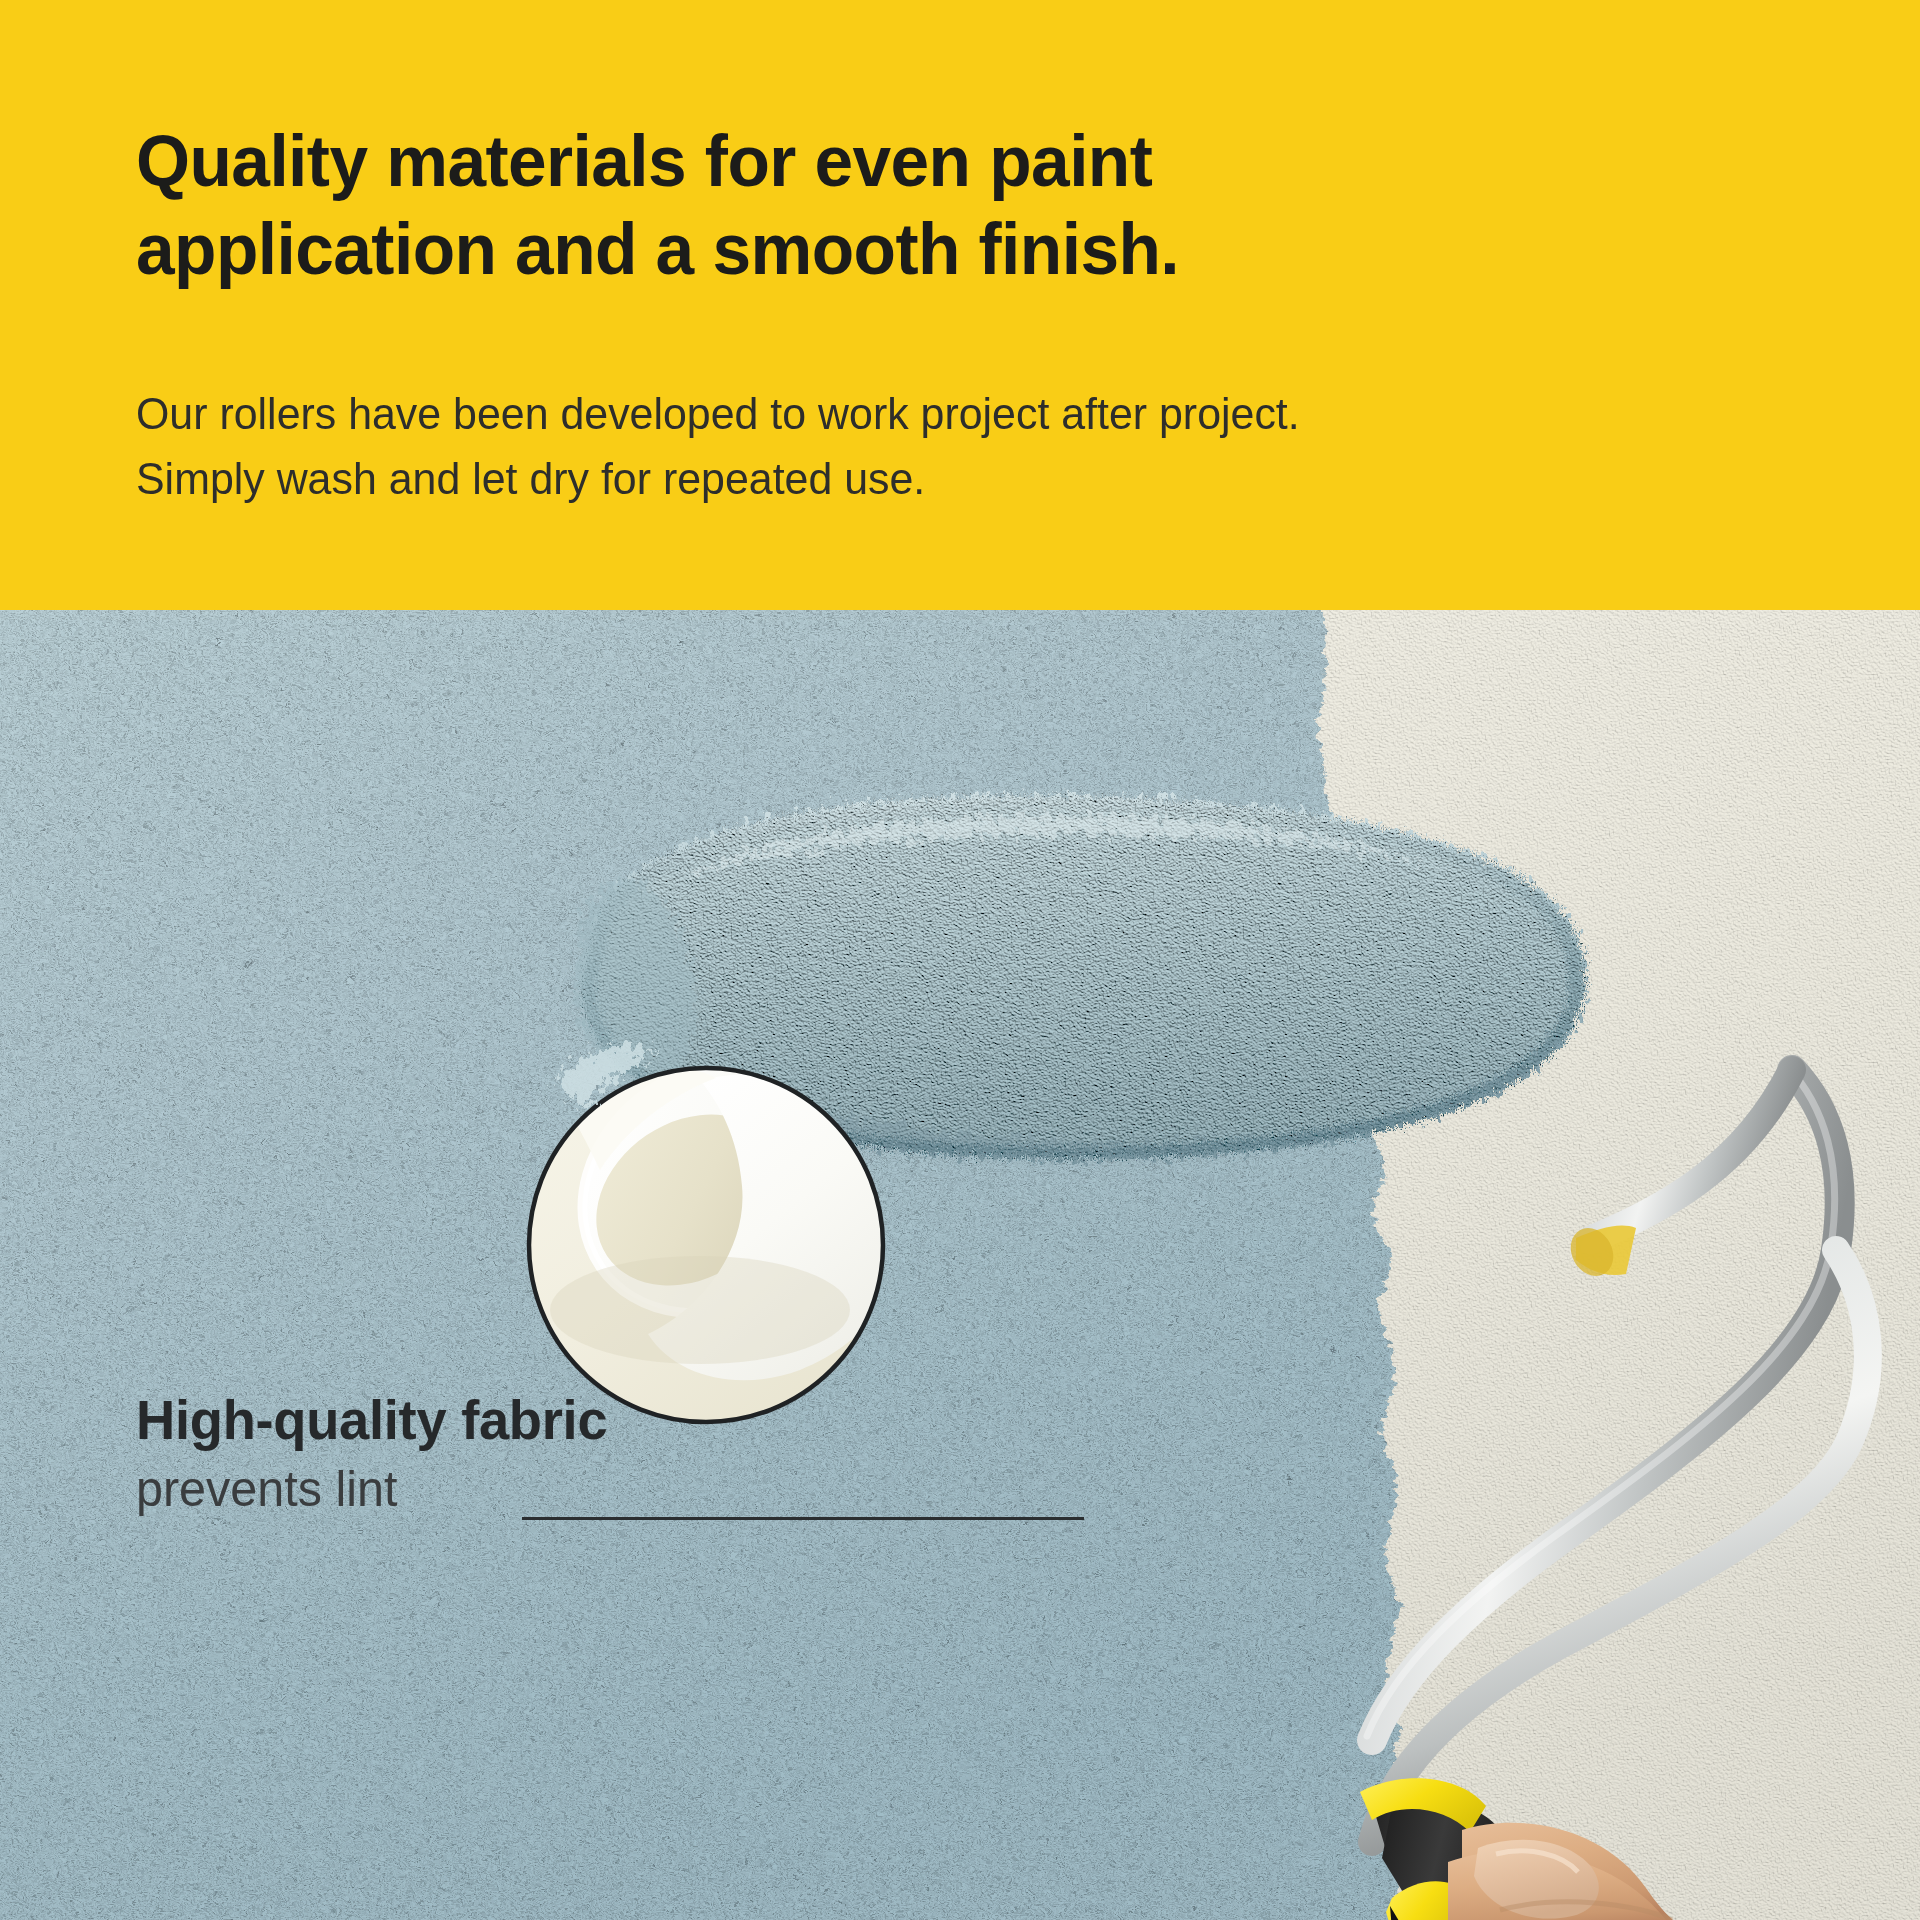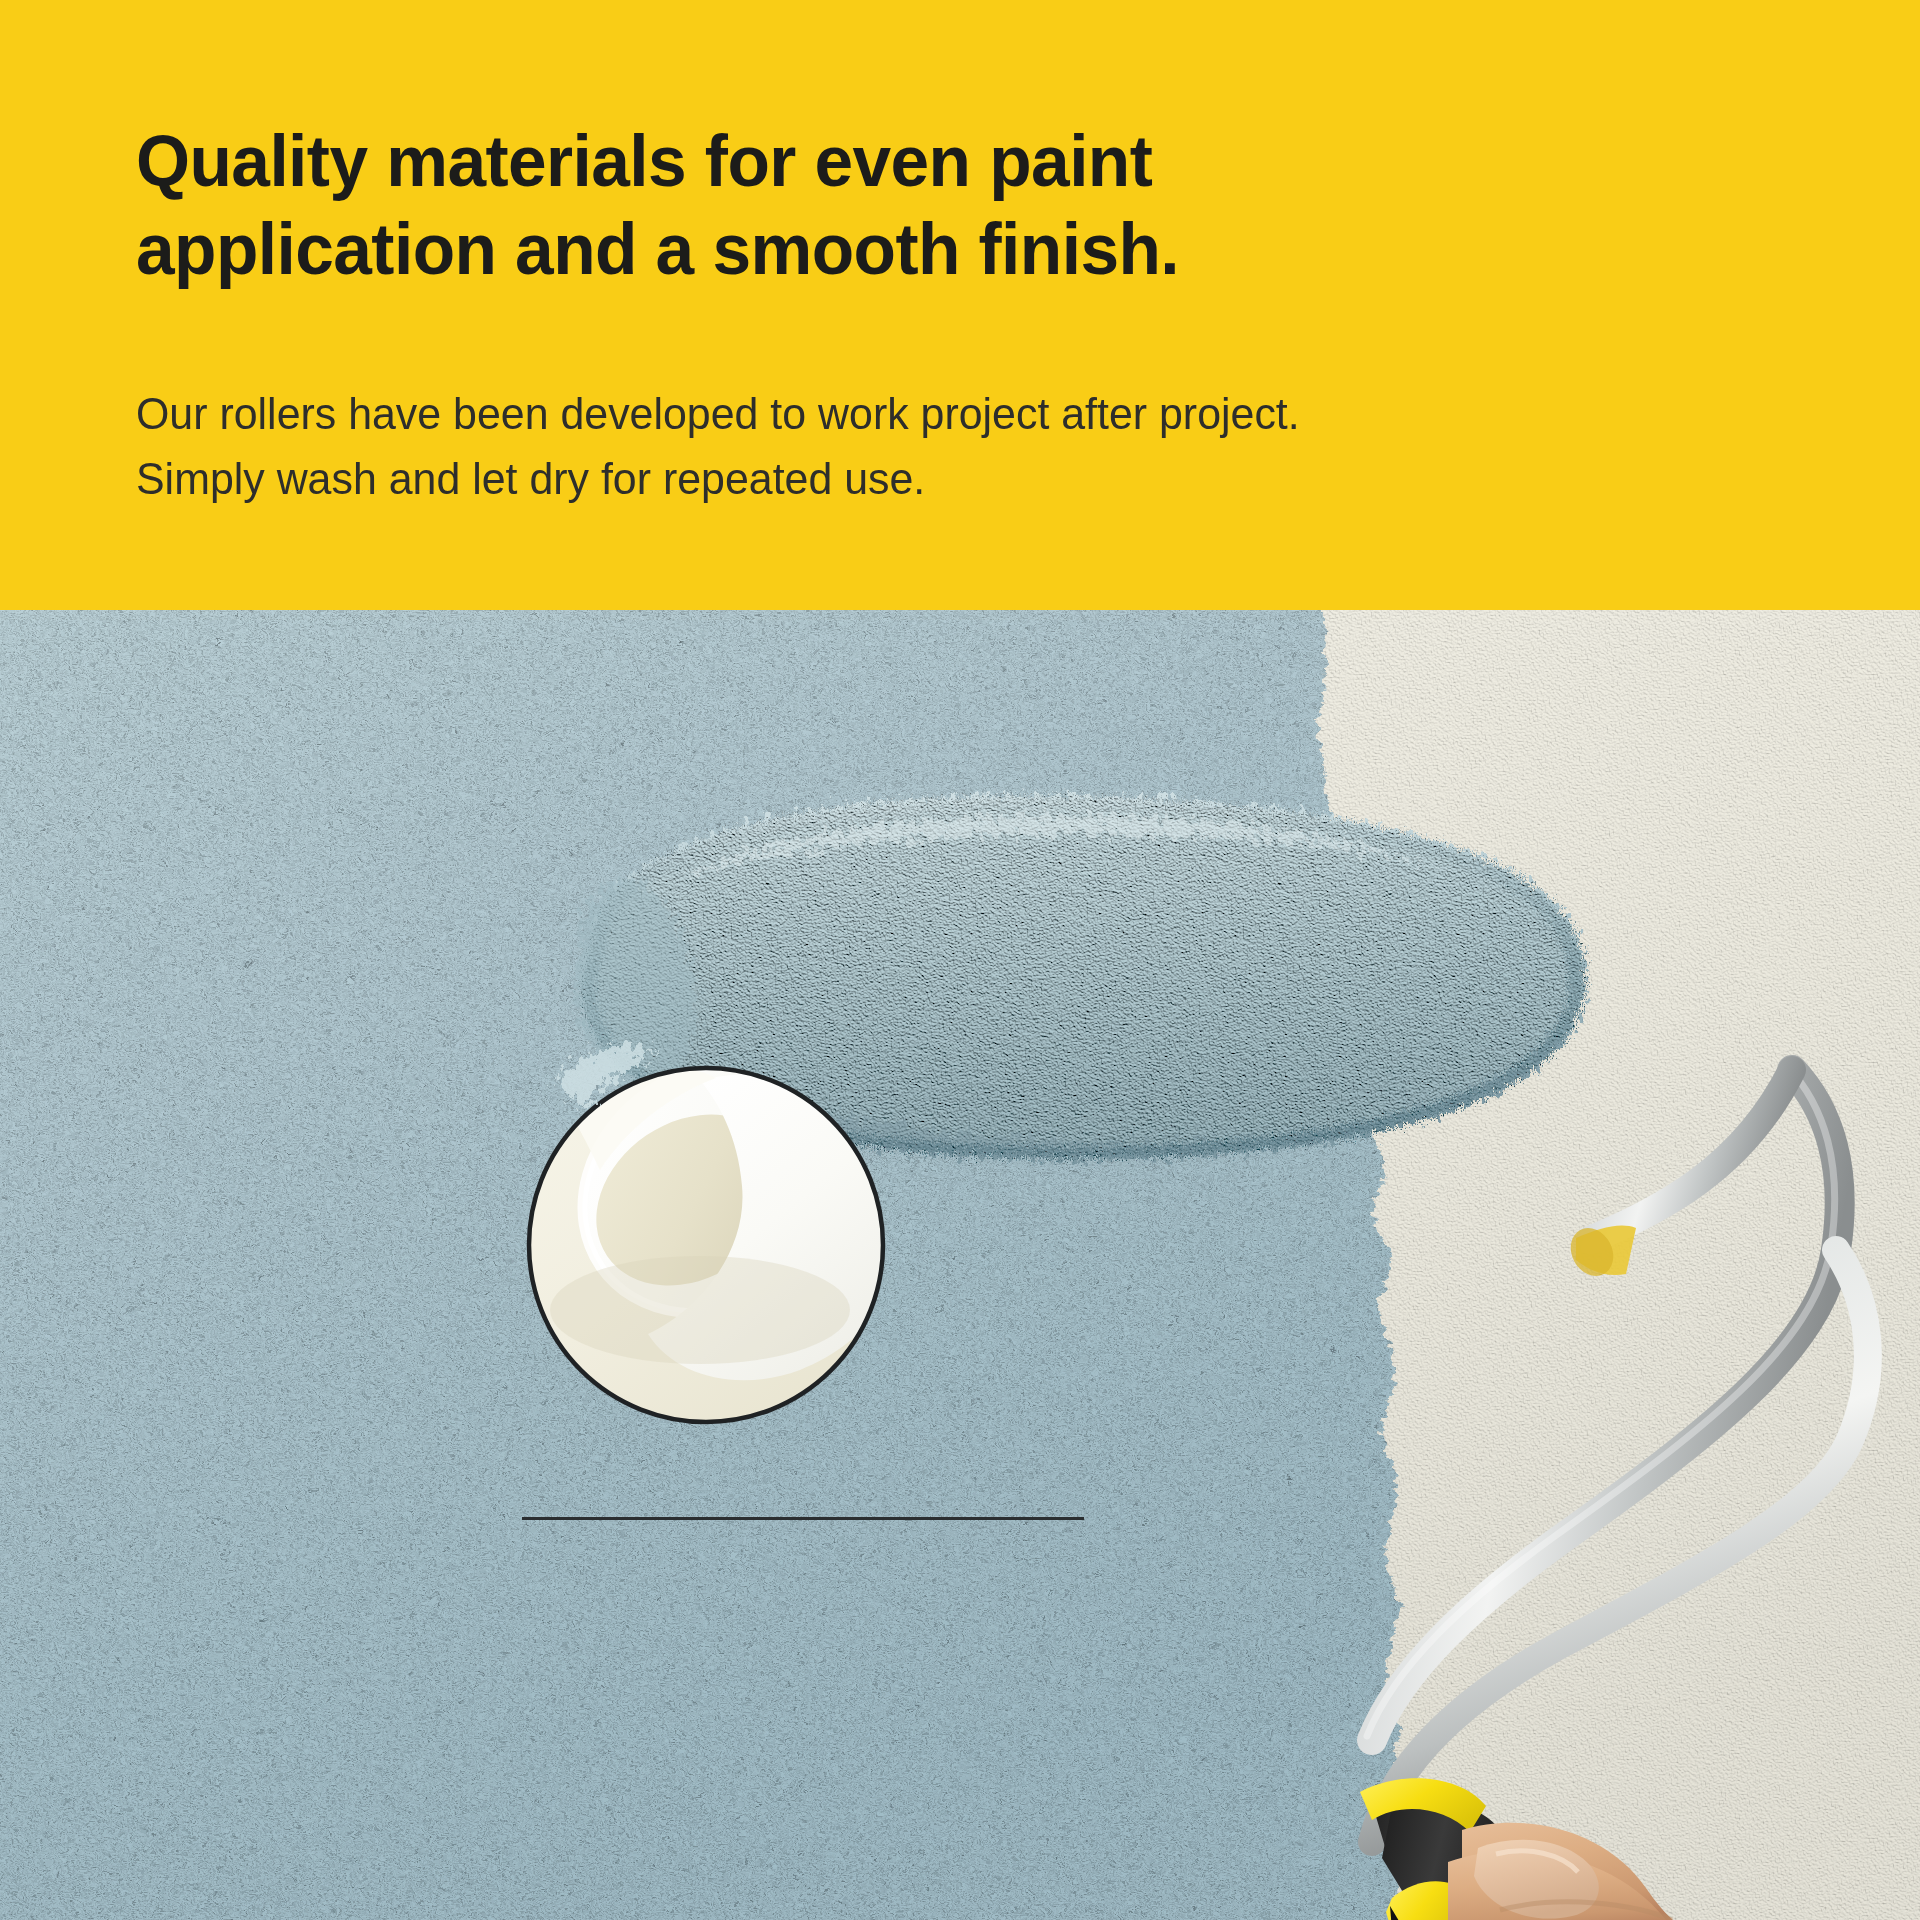--- a/index.html
+++ b/index.html
@@ -370,16 +370,20 @@
         <path d="M 1478,1238 C 1520,1222 1570,1230 1592,1258
                  C 1606,1278 1598,1300 1572,1306
                  C 1528,1316 1486,1296 1474,1266 Z" fill="url(#nailGrad)"></path>
         <path d="M 1496,1244 C 1528,1236 1562,1244 1578,1262" fill="none" stroke="#F7E3CE" stroke-width="5" opacity="0.7"></path>
 
         <path d="M 1500,1300 C 1560,1284 1636,1294 1672,1310" fill="none" stroke="#B98B66" stroke-width="5" opacity="0.45"></path>
 
       </g>
     </svg>
 
+    <div class="callout" id="callout-fabric">
+      <div class="co-title">High-quality fabric</div>
+      <div class="co-sub">prevents lint</div>
+    </div>
     <div class="leader-h"></div>
 
   </div>
 </div>
 
 </body></html>

